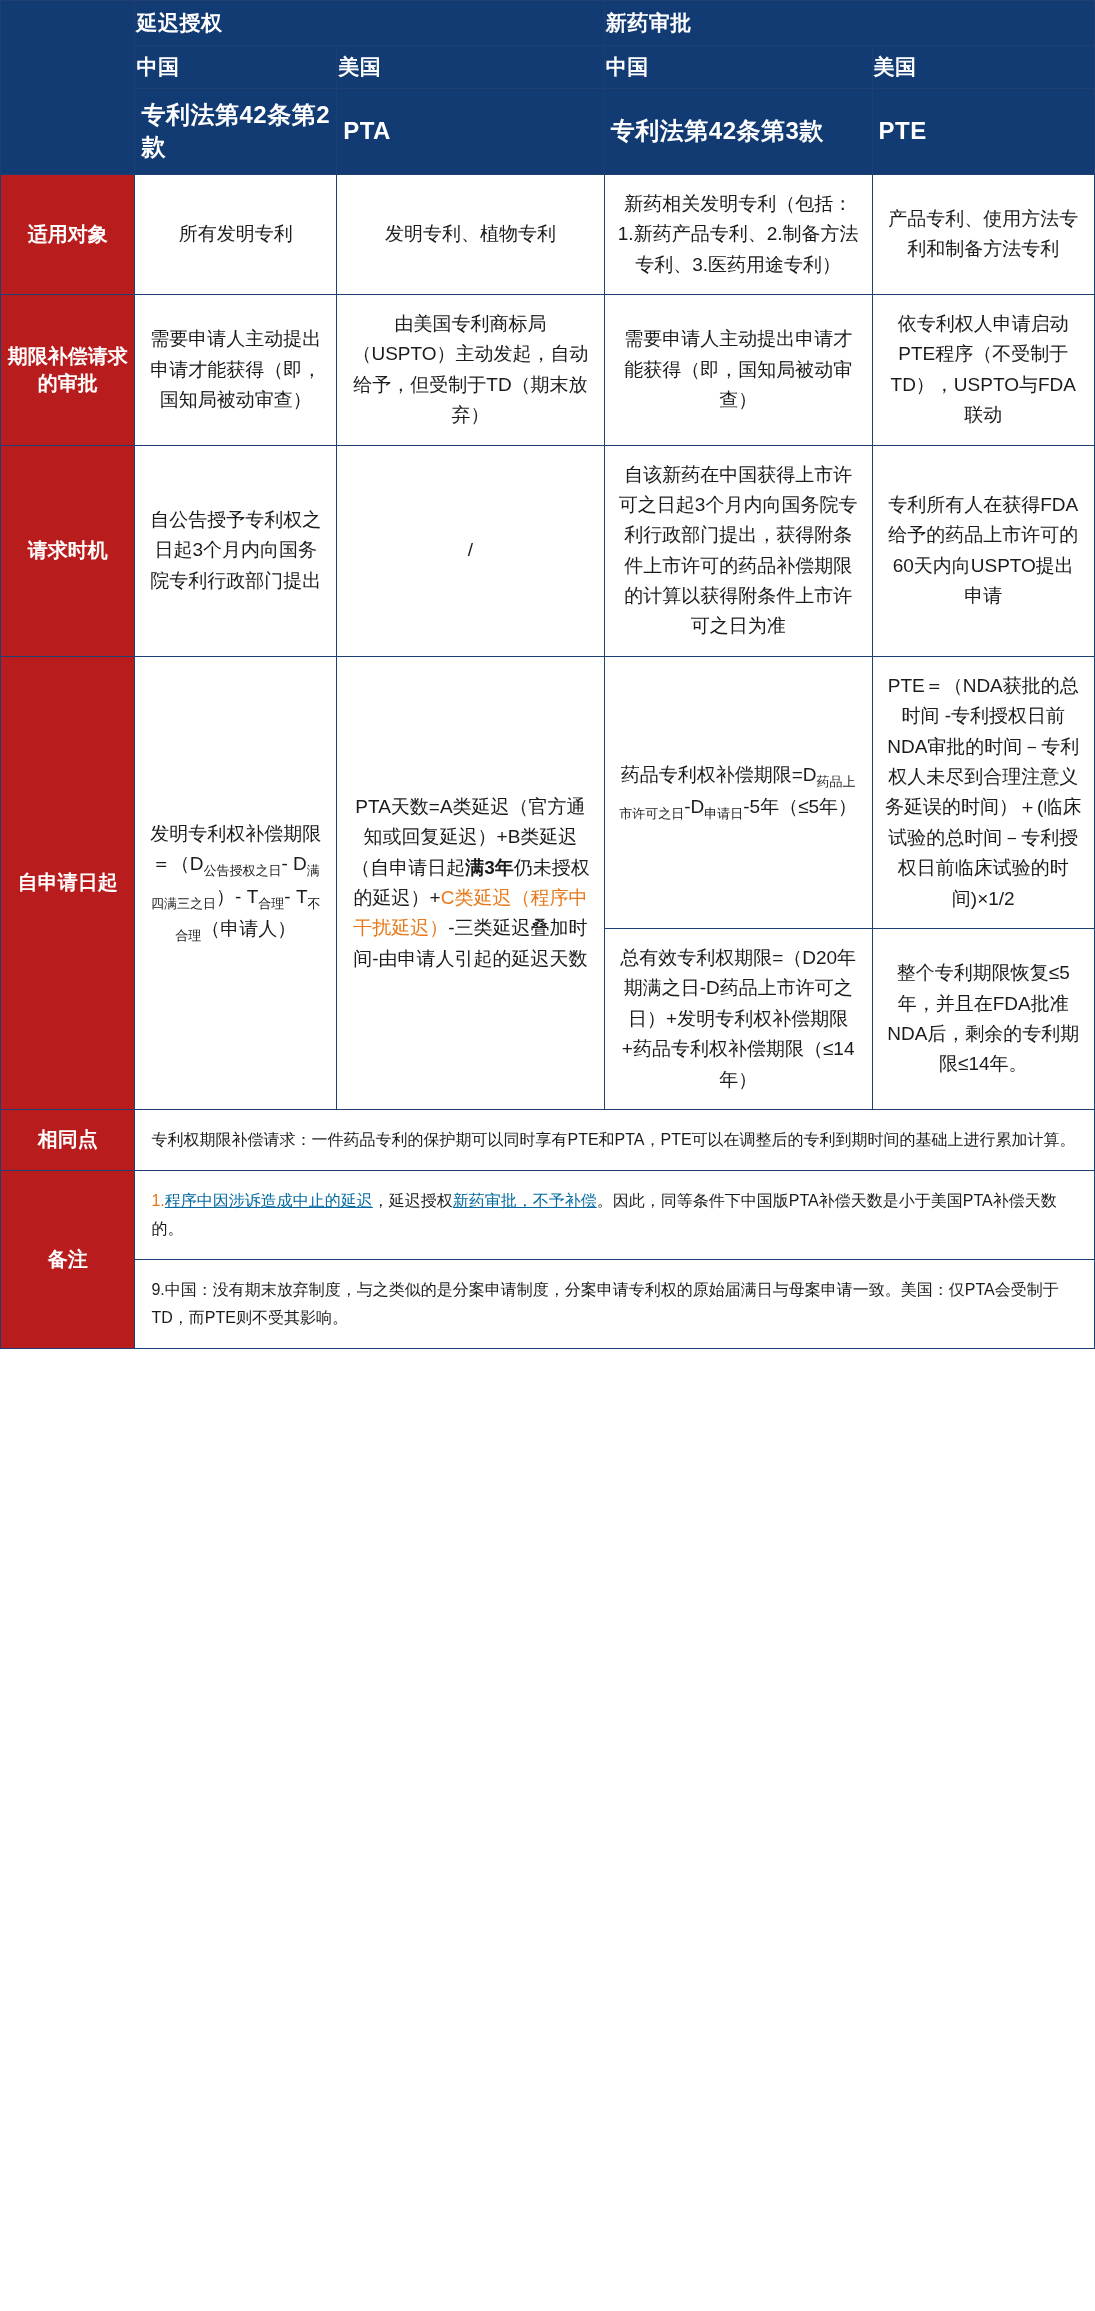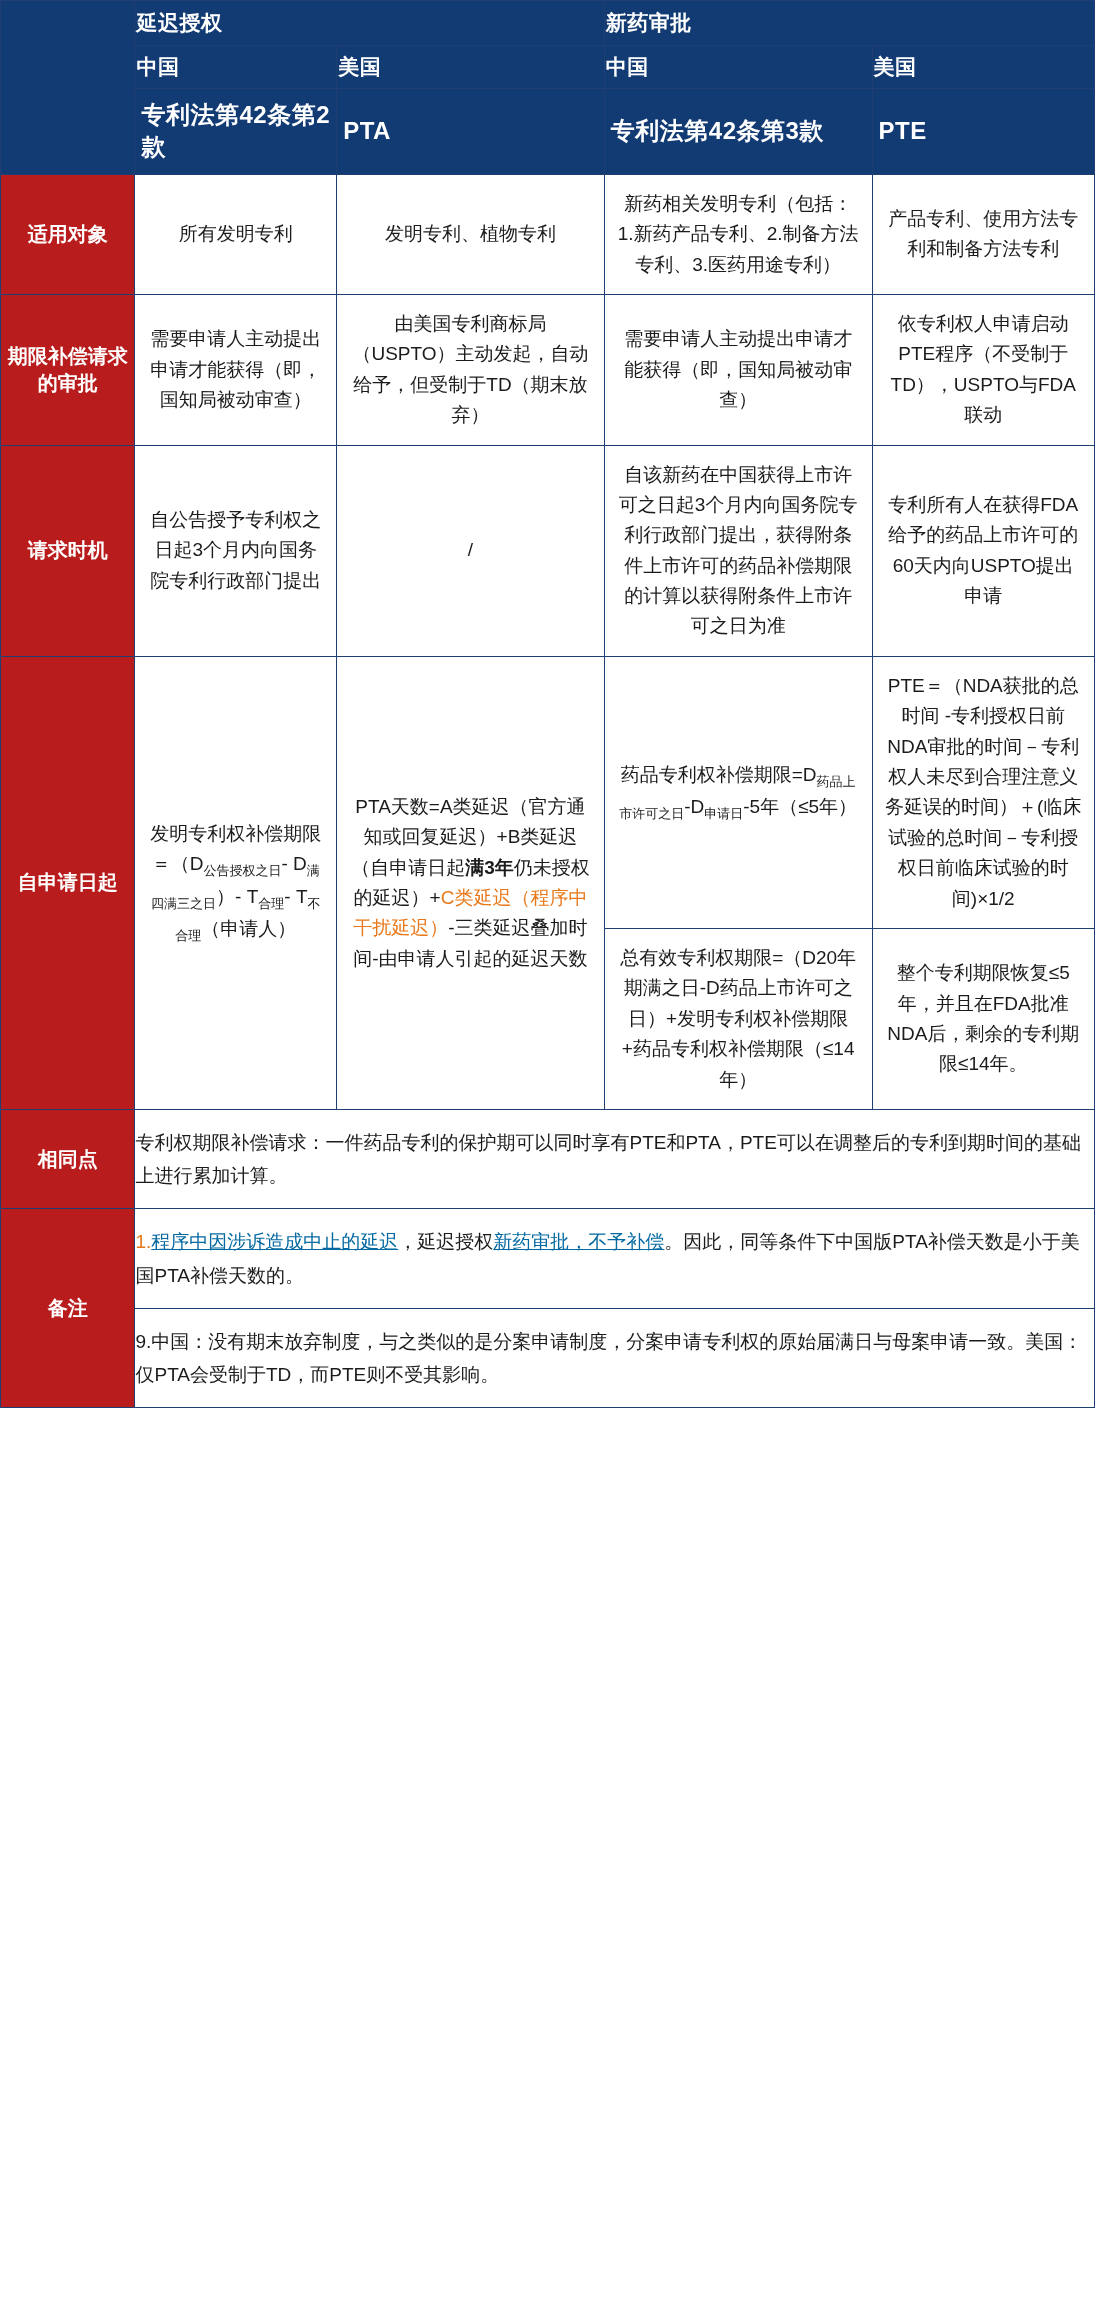--- a/index.html
+++ b/index.html
@@ -8,21 +8,21 @@
   table.main{border-collapse:collapse;width:1095px;table-layout:fixed;}
   table.main td,table.main th{border:1px solid #1f3f72;vertical-align:middle;}
   .hdr{background:#123a73;color:#fff;font-weight:bold;font-size:21px;letter-spacing:.5px;}
   .hdr.small{font-size:24px;line-height:1.35;padding:10px 6px;}
   .rowlabel{background:#b91c1c;color:#fff;font-weight:bold;text-align:center;font-size:20px;padding:10px 4px;}
   .cell{font-size:19px;line-height:1.6;padding:14px 12px;text-align:center;color:#1b1b1b;}
   .orange{color:#e8791a;}
   .sub{font-size:13px;vertical-align:sub;}
   .bold{font-weight:bold;}
   .corner{background:#123a73;border:1px solid #1f3f72;}
-  .notecell{font-size:19px;line-height:1.75;padding:16px 0;text-align:left;}
+  .notecell{font-size:16px;line-height:1.75;padding:16px 16px;text-align:left;}
   .underline-orange{color:#0369a1;text-decoration:underline;}
 </style>
 </head>
 <body>
 
 <div id="sheet">
 <table class="main">
   <colgroup>
     <col style="width:110px">
     <col style="width:165px">

